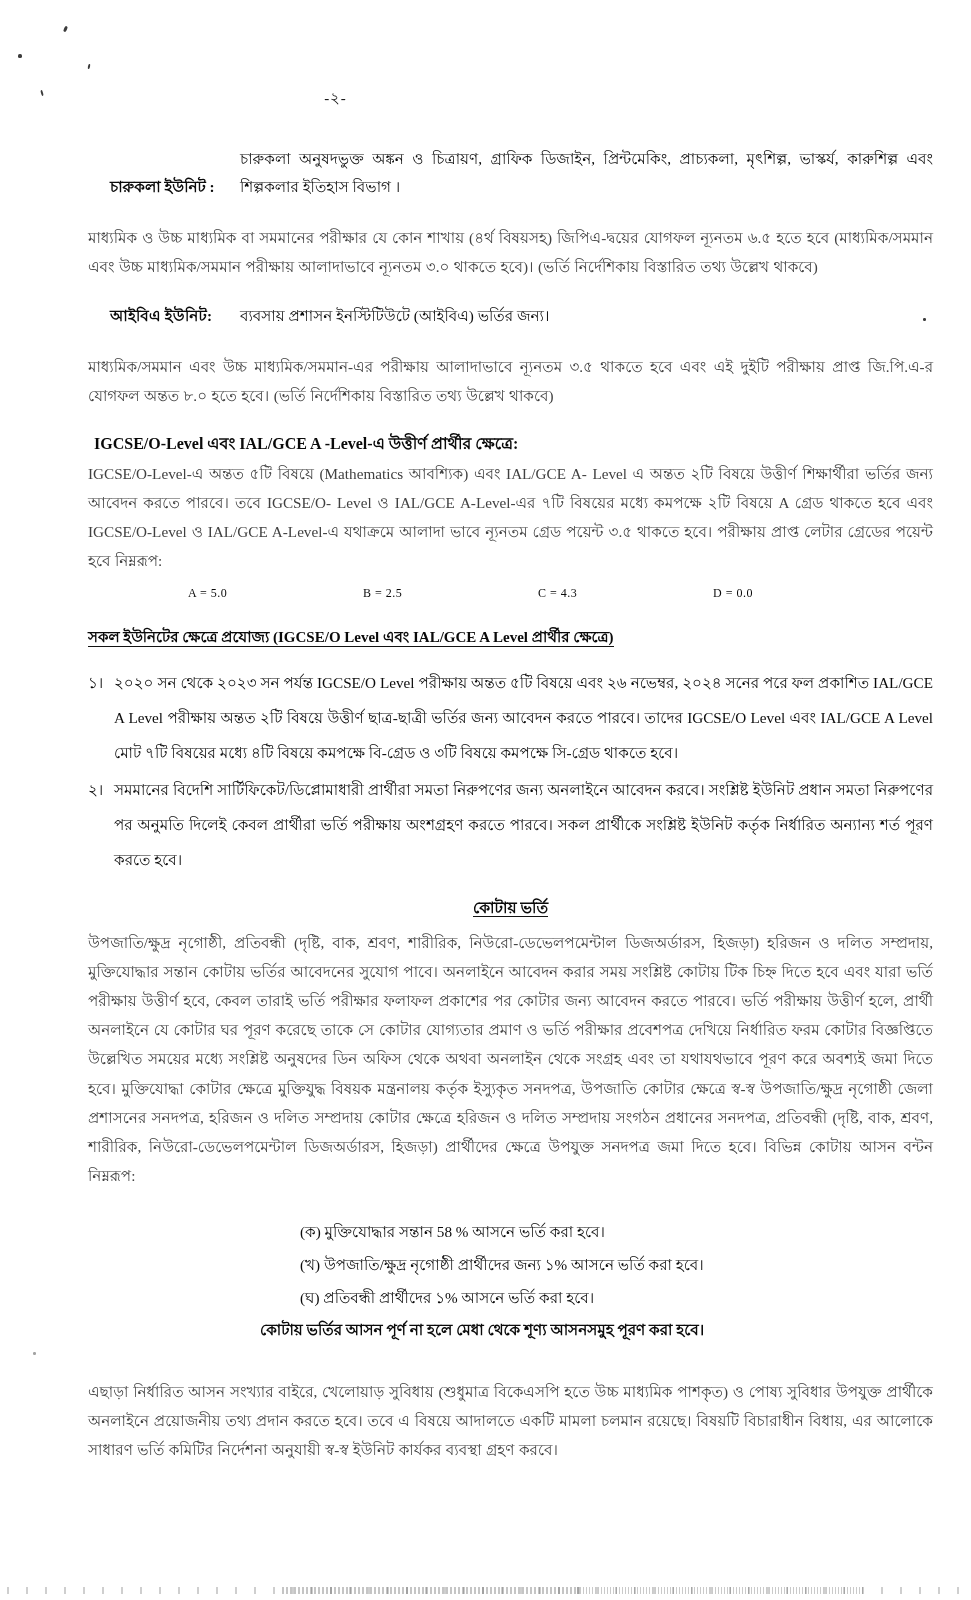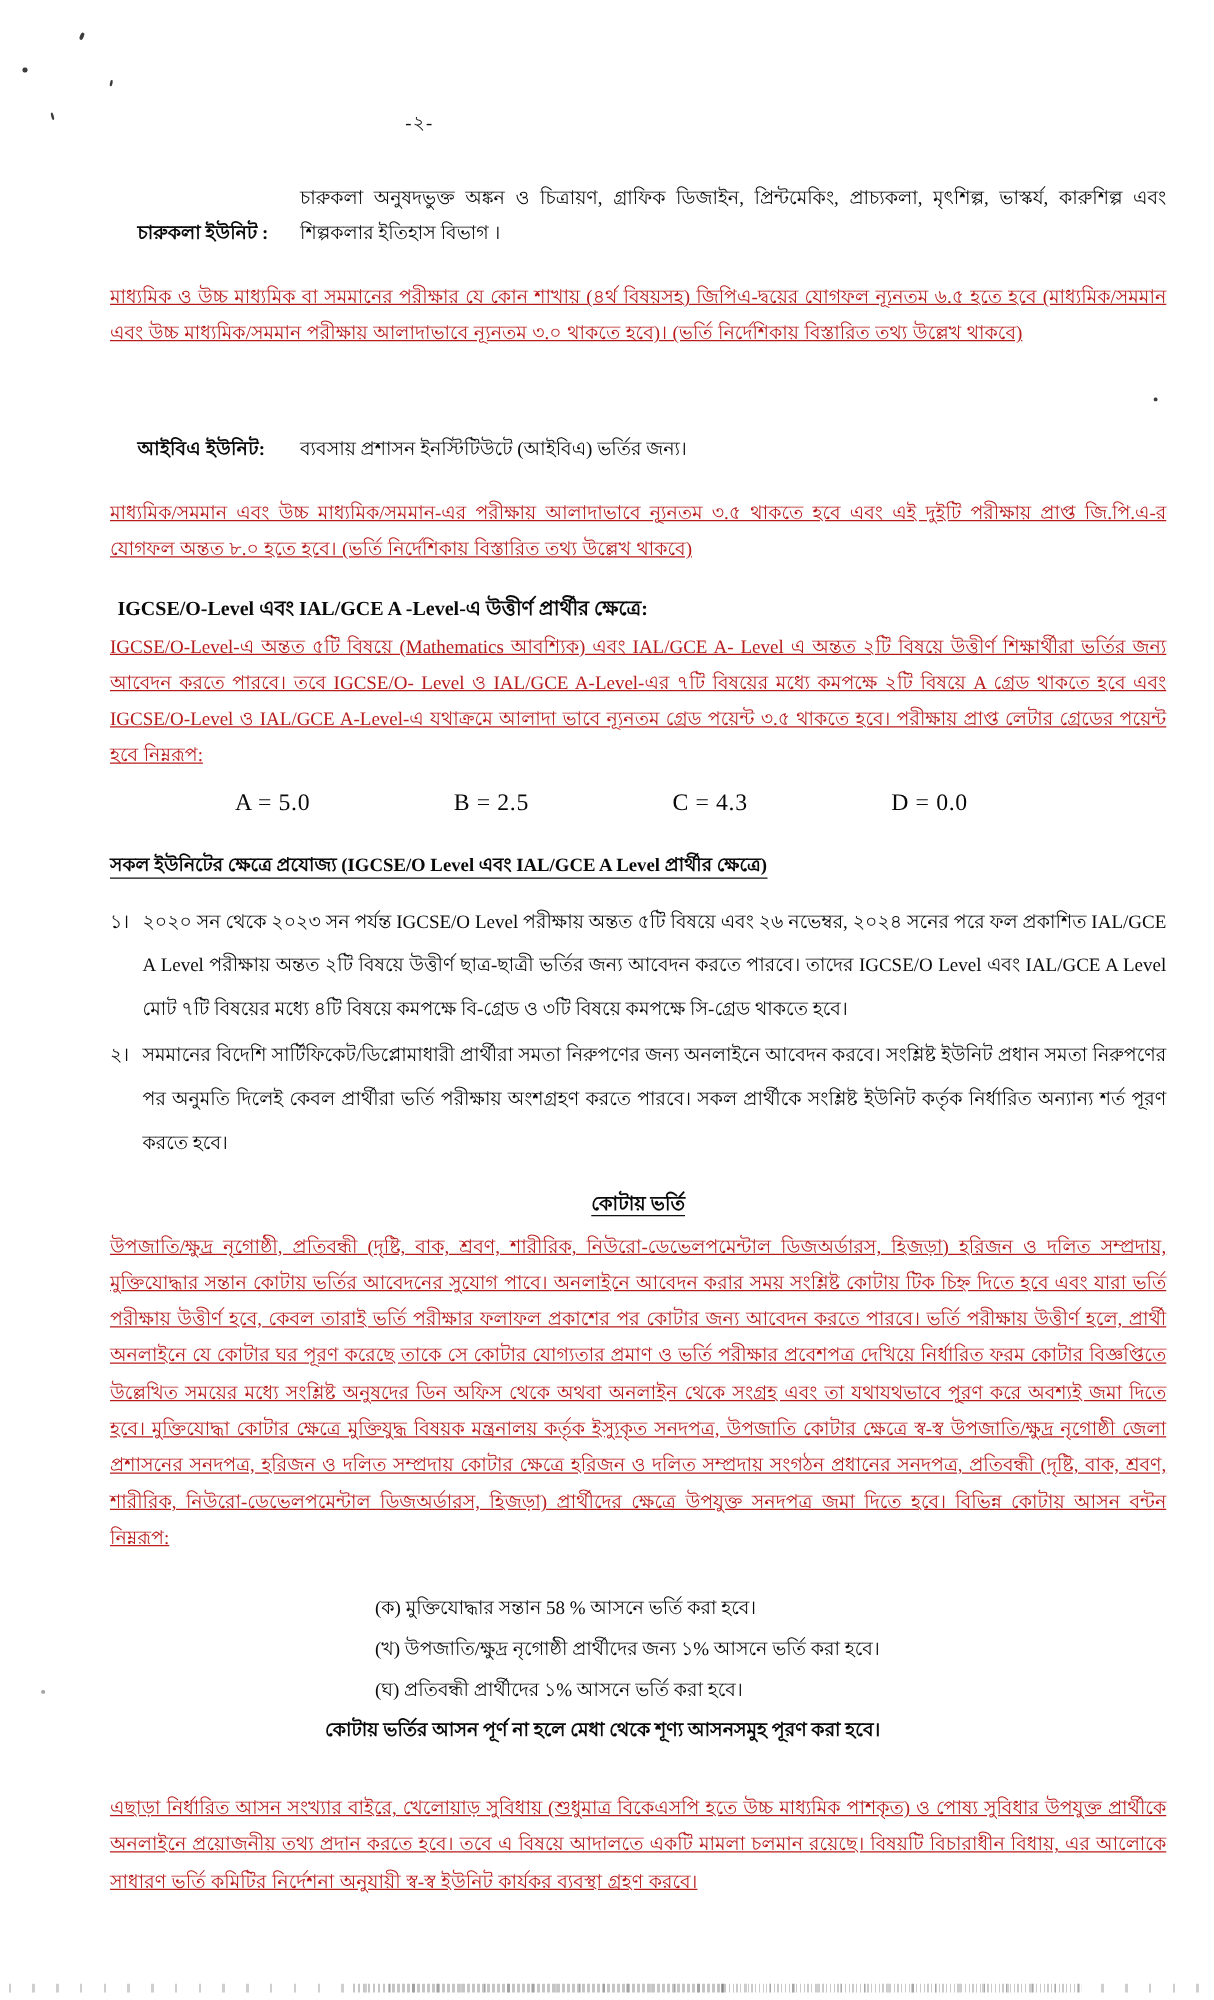--- a/index.html
+++ b/index.html
@@ -42,23 +42,22 @@
     color: #111;
   }
 
   
   p, div.para {
     margin: 0;
     font-size: 15.2px;
     line-height: 1.92;
     text-align: justify;
     text-justify: inter-word;
-    color: #b91c1c;
+    color: #404040;
     word-spacing: 0.6px;
-    text-decoration: underline;
   }
 
   .gap-sm { height: 12px; }
   .gap-md { height: 20px; }
   .gap-lg { height: 30px; }
 
   
   .unit-row {
     display: flex;
     align-items: flex-end;
@@ -71,21 +70,21 @@
     width: 152px;
     font-weight: bold;
     padding-left: 22px;
     box-sizing: border-box;
     white-space: nowrap;
   }
   .unit-row .unit-body {
     flex: 1 1 auto;
     text-align: justify;
   }
-  .unit-row.ba .unit-label { letter-spacing: 0.2px; margin-top: 44px; }
+  .unit-row.ba .unit-label { letter-spacing: 0.2px; }
 
   
   .sub-heading {
     font-size: 16px;
     line-height: 1.8;
     font-weight: bold;
     padding-left: 6px;
   }
 
   .center-underline-heading {
@@ -105,21 +104,21 @@
     margin: 4px 0 6px 0;
   }
   .center-heading-small span {
     border-bottom: 1.4px solid #111;
     padding-bottom: 0;
   }
 
   
   .grade-row {
     display: flex;
-    font-size: 19px;
+    font-size: 12px;
     line-height: 1.6;
     margin: 8px 0 4px 0;
     padding-left: 100px;
     letter-spacing: 0.5px;
   }
   .grade-row .grade-item {
     width: 175px;
     white-space: nowrap;
   }
 

